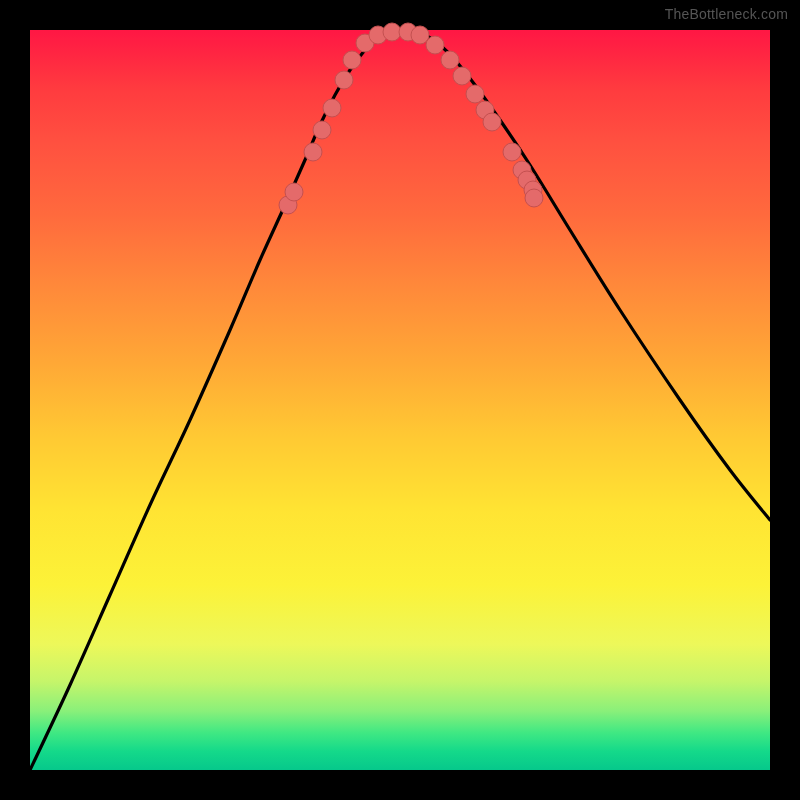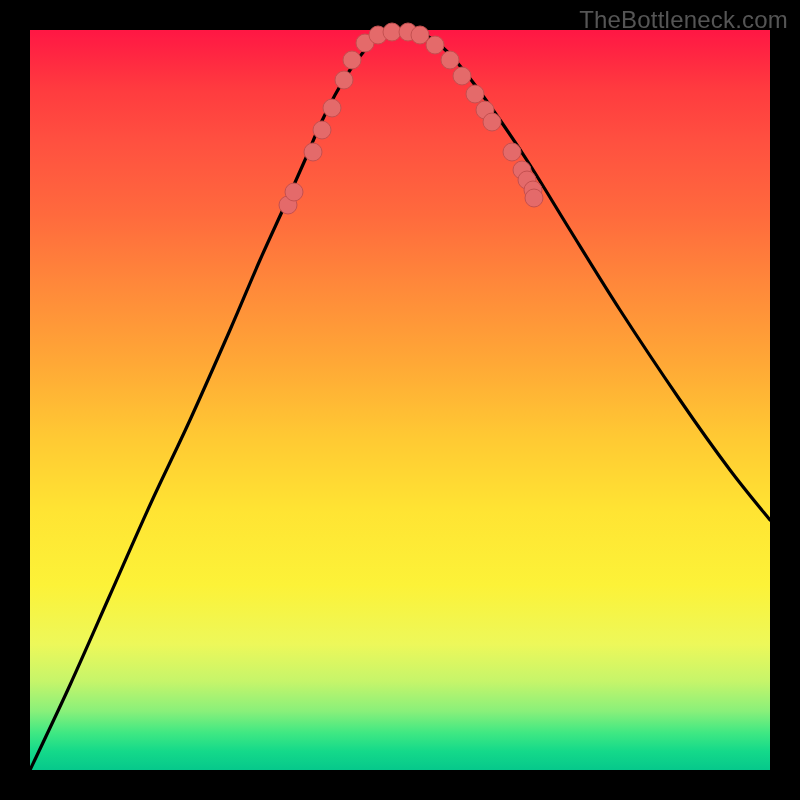--- a/index.html
+++ b/index.html
@@ -38,21 +38,21 @@
       #8af07a 92%,
       #3fe883 95%,
       #14d98a 97.5%,
       #06c88b 100%);
   }
   .watermark {
     position: absolute;
     top: 6px;
     right: 12px;
     color: #555;
-    font-size: 24px;
+    font-size: 14px;
     letter-spacing: 0.2px;
     user-select: none;
   }
   svg.curve {
     position: absolute;
     left: 0;
     top: 0;
     width: 740px;
     height: 740px;
     overflow: visible;

